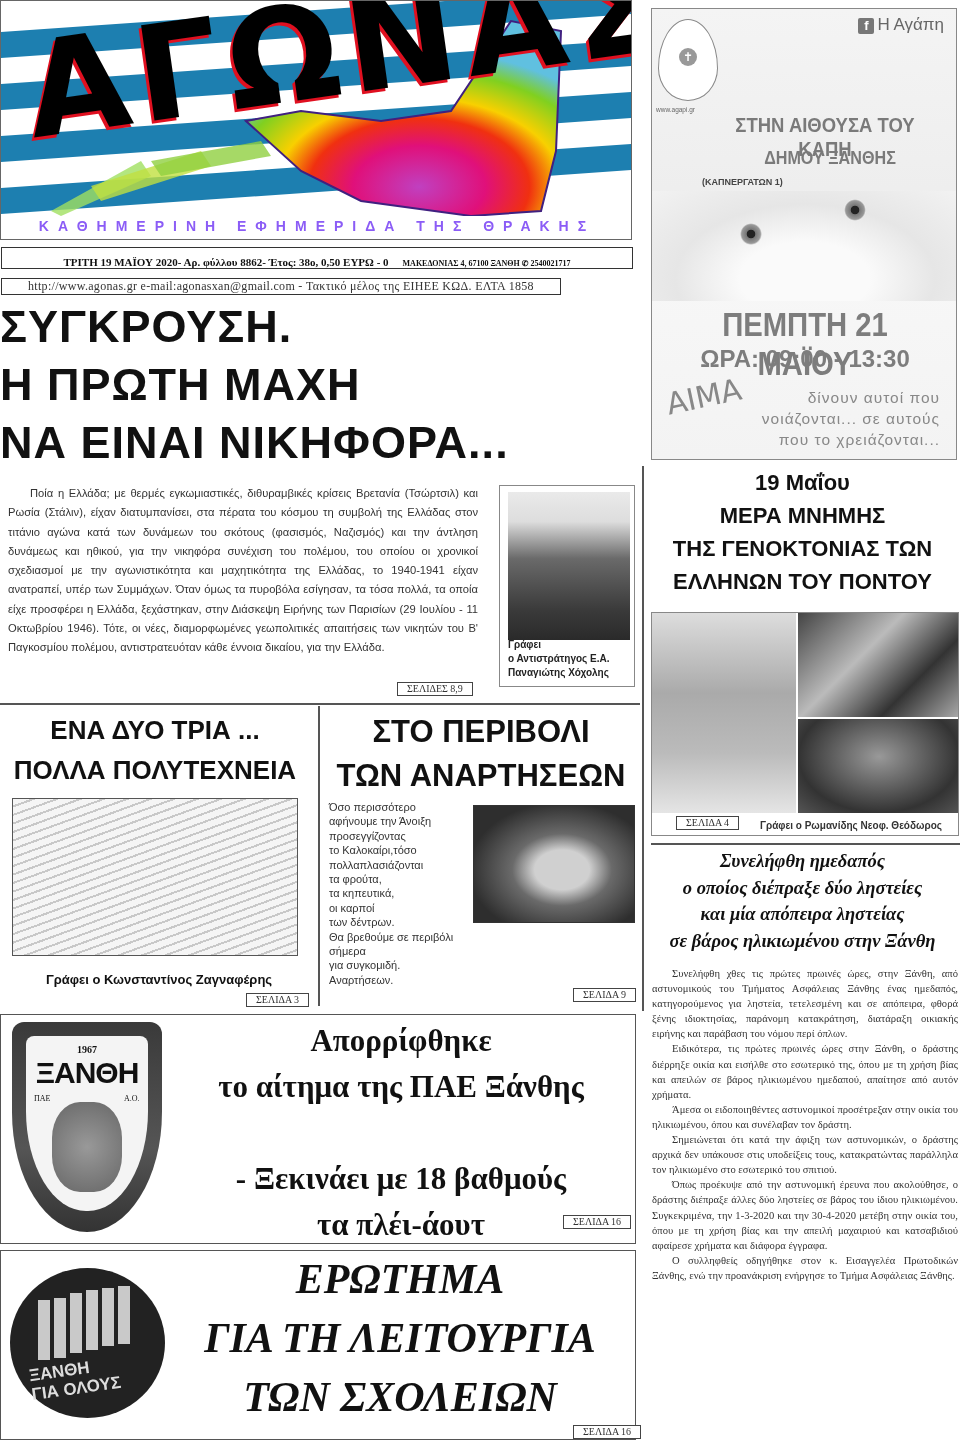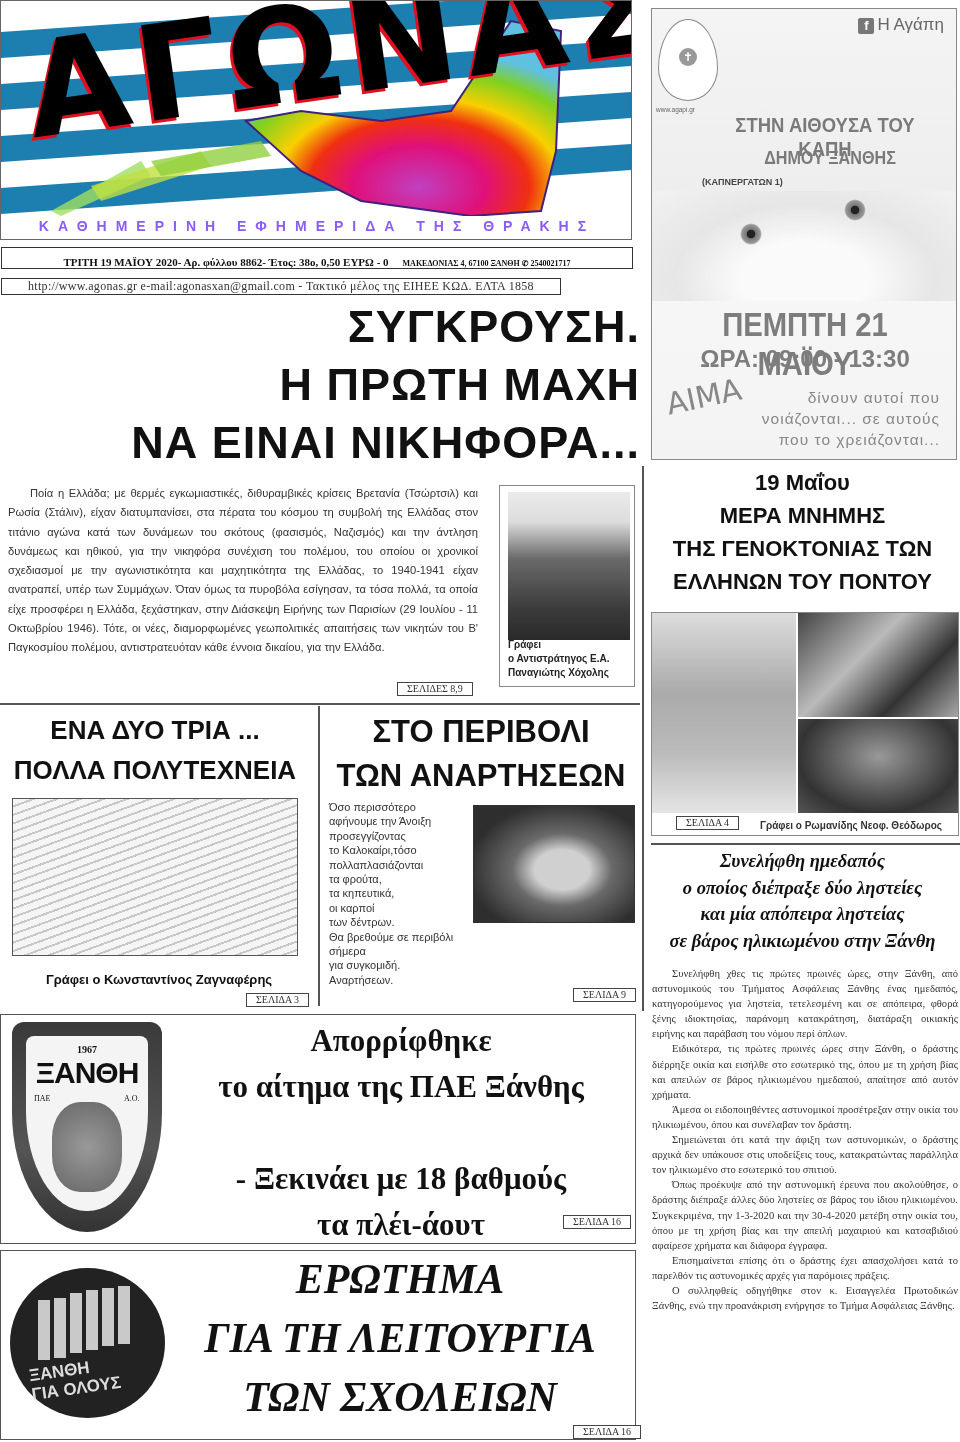--- a/index.html
+++ b/index.html
@@ -13,21 +13,21 @@
 .stripe{position:absolute;left:-20px;width:700px;height:26px;background:#1d7fb0;transform:rotate(-4deg)}
 #logo-text{position:absolute;left:0;top:0;width:632px;height:215px}
 #tagline{position:absolute;left:0;top:217px;width:632px;text-align:center;font-weight:bold;font-size:14px;letter-spacing:9px;color:#8b5cf6}
 
 
 #datebar{left:1px;top:247px;width:632px;height:22px;border:1.5px solid #333;font-family:"Liberation Serif",serif;font-weight:bold;font-size:11px;display:flex;align-items:flex-end;justify-content:center;gap:14px;white-space:nowrap;overflow:hidden}
 #datebar .small{font-size:8px}
 #urlbar{left:1px;top:278px;width:560px;height:17px;border:1.5px solid #333;font-family:"Liberation Serif",serif;font-size:12px;display:flex;align-items:center;justify-content:center;white-space:nowrap;color:#333;letter-spacing:.3px}
 
 
-#headline{left:0;top:298px;width:640px;text-align:right;font-weight:bold;font-size:45px;line-height:58px;letter-spacing:1px}
+#headline{left:0;top:298px;width:640px;text-align:left;font-weight:bold;font-size:45px;line-height:58px;letter-spacing:1px}
 
 
 #lead-body{left:8px;top:484px;width:470px;font-size:11.2px;line-height:19.3px;text-align:justify;color:#333;text-indent:22px}
 #lead-photo{left:499px;top:485px;width:136px;height:202px;border:1px solid #888;background:#fff}
 #lead-photo .img{position:absolute;left:8px;top:6px;width:122px;height:148px;background:linear-gradient(180deg,#eaeaea 0%,#ddd 20%,#6a6a6a 45%,#3a3a3a 80%,#2a2a2a 100%)}
 #lead-photo .cap{position:absolute;left:8px;top:152px;font-size:10px;line-height:14px;font-weight:bold;color:#222}
 .divider-v{position:absolute;width:1.5px;background:#555}
 .divider-h{position:absolute;height:1.5px;background:#555}
 
 
@@ -248,15 +248,14 @@
   <div>ο οποίος διέπραξε δύο ληστείες</div>
   <div>και μία απόπειρα ληστείας</div>
   <div>σε βάρος ηλικιωμένου στην Ξάνθη</div>
 </div>
 <div id="arrest-body" class="abs">
   <p>Συνελήφθη χθες τις πρώτες πρωινές ώρες, στην Ξάνθη, από αστυνομικούς του Τμήματος Ασφάλειας Ξάνθης ένας ημεδαπός, κατηγορούμενος για ληστεία, τετελεσμένη και σε απόπειρα, φθορά ξένης ιδιοκτησίας, παράνομη κατακράτηση, διατάραξη οικιακής ειρήνης και παράβαση του νόμου περί όπλων.</p>
   <p>Ειδικότερα, τις πρώτες πρωινές ώρες στην Ξάνθη, ο δράστης διέρρηξε οικία και εισήλθε στο εσωτερικό της, όπου με τη χρήση βίας και απειλών σε βάρος ηλικιωμένου ημεδαπού, απαίτησε από αυτόν χρήματα.</p>
   <p>Άμεσα οι ειδοποιηθέντες αστυνομικοί προσέτρεξαν στην οικία του ηλικιωμένου, όπου και συνέλαβαν τον δράστη.</p>
   <p>Σημειώνεται ότι κατά την άφιξη των αστυνομικών, ο δράστης αρχικά δεν υπάκουσε στις υποδείξεις τους, κατακρατώντας παράλληλα τον ηλικιωμένο στο εσωτερικό του σπιτιού.</p>
   <p>Όπως προέκυψε από την αστυνομική έρευνα που ακολούθησε, ο δράστης διέπραξε άλλες δύο ληστείες σε βάρος του ίδιου ηλικιωμένου. Συγκεκριμένα, την 1-3-2020 και την 30-4-2020 μετέβη στην οικία του, όπου με τη χρήση βίας και την απειλή μαχαιριού και κατσαβιδιού αφαίρεσε χρήματα και διάφορα έγγραφα.</p>
-  <p>Επισημαίνεται επίσης ότι ο δράστης έχει απασχολήσει κατά το παρελθόν τις αστυνομικές αρχές για παρόμοιες πράξεις.</p>
   <p>Ο συλληφθείς οδηγήθηκε στον κ. Εισαγγελέα Πρωτοδικών Ξάνθης, ενώ την προανάκριση ενήργησε το Τμήμα Ασφάλειας Ξάνθης.</p>
 </div>
 
 </body></html>

